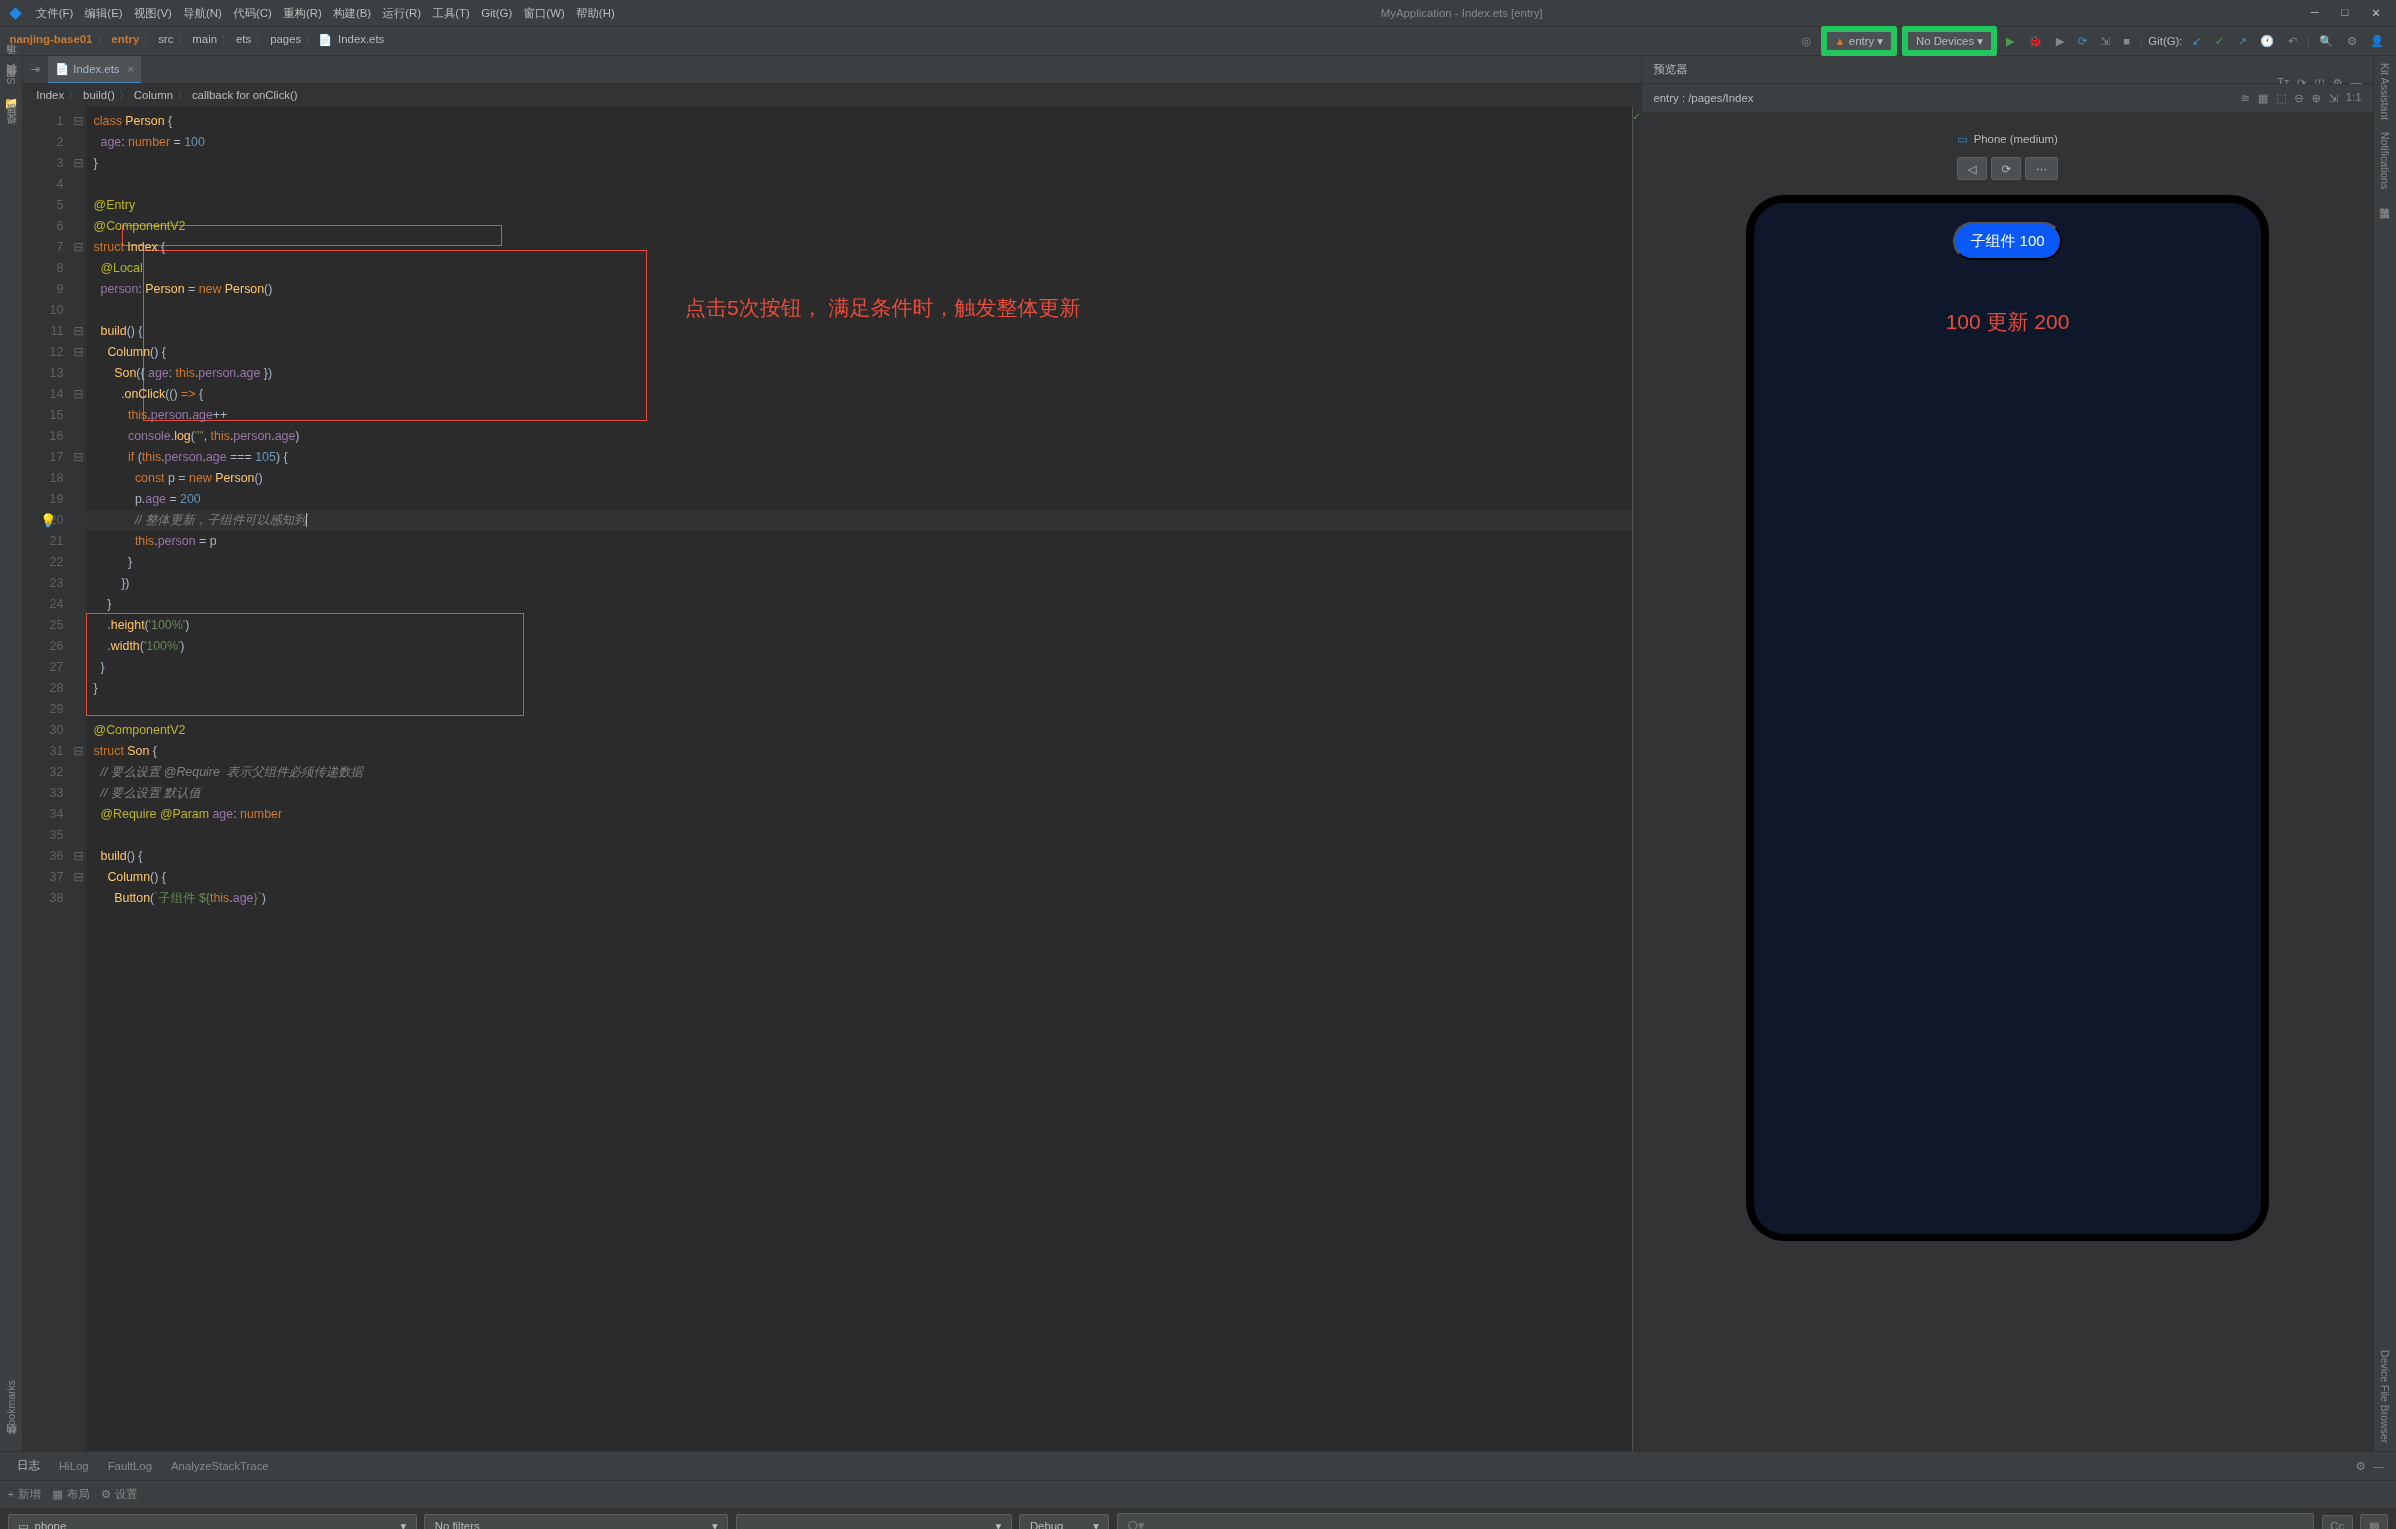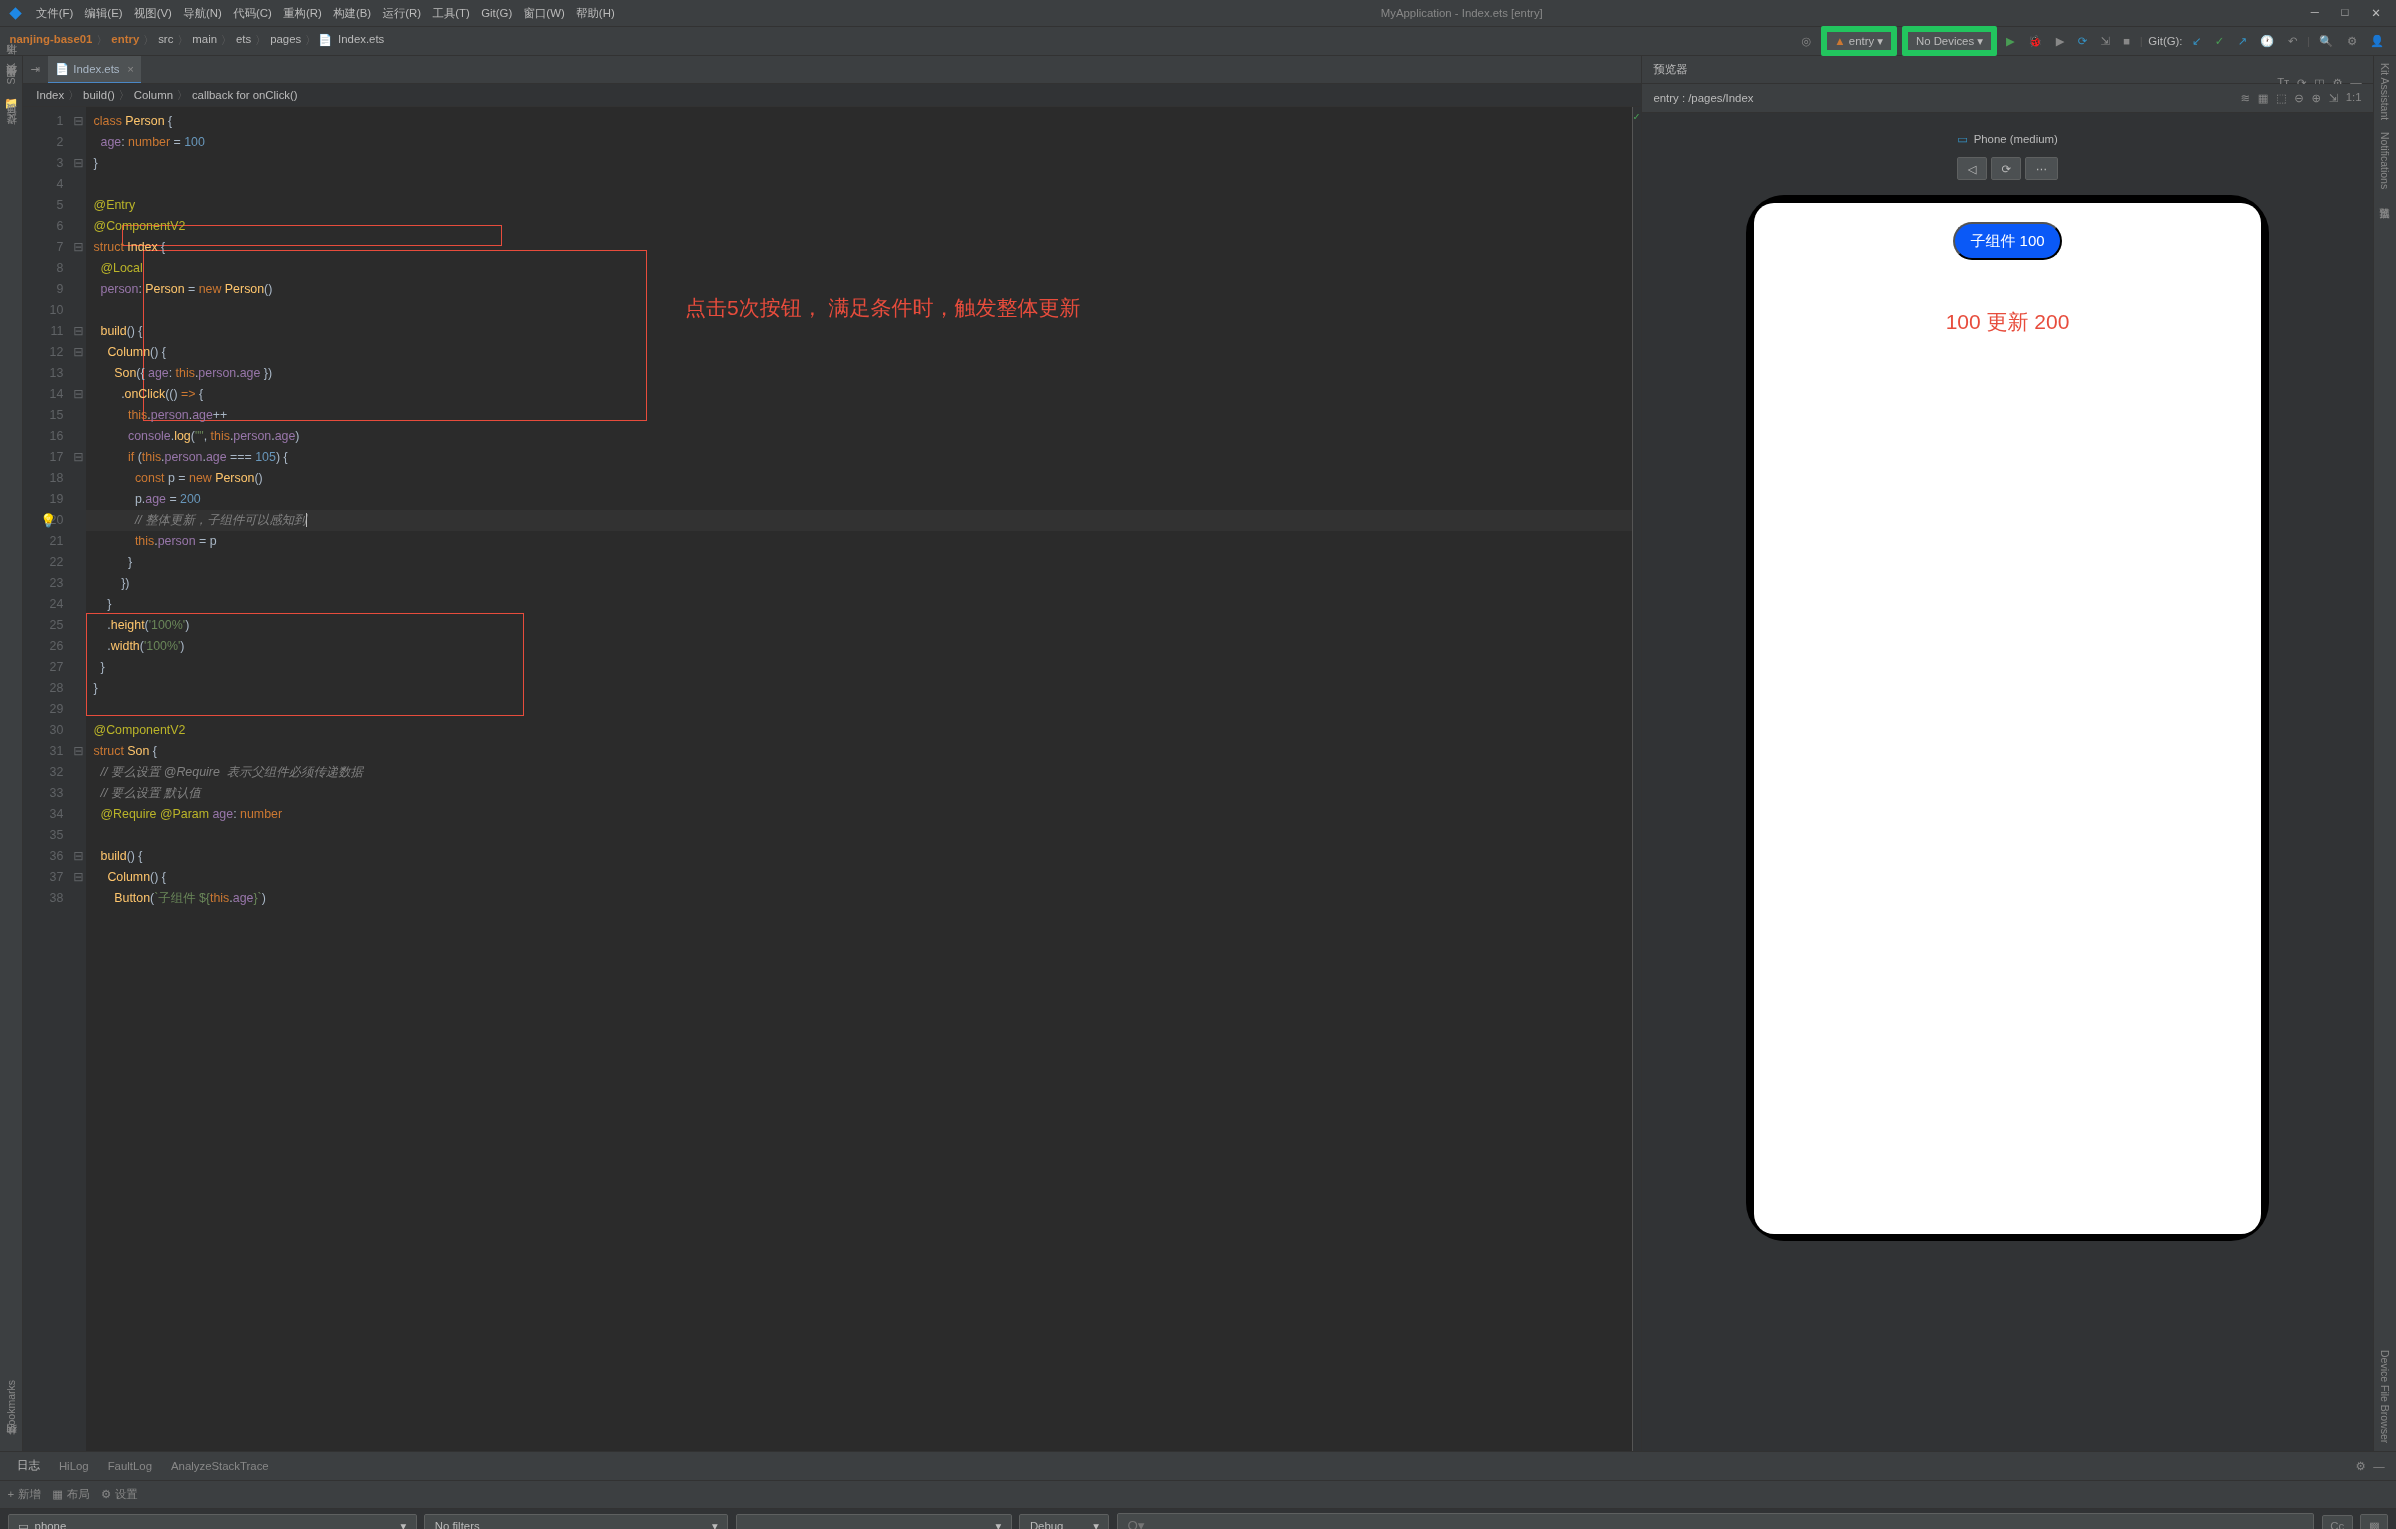--- a/index.html
+++ b/index.html
@@ -75,21 +75,21 @@
     .preview-path { height: 28.5px; background: #3c3f41; display: flex; align-items: center; padding: 0 11.4px; border-bottom: 1px solid #323232; }
     .preview-path .path { color: #bbb; }
     .preview-path .tools { margin-left: auto; display: flex; gap: 7.6px; color: #888; }
     .preview-path .tools span { cursor: pointer; }
     .preview-body { flex: 1; padding: 19px; display: flex; flex-direction: column; align-items: center; overflow: auto; }
     .device-label { display: flex; align-items: center; gap: 5.7px; color: #bbb; margin-bottom: 11.4px; }
     .device-label .device-icon { color: #3592c4; }
     .device-controls { display: flex; gap: 3.8px; margin-bottom: 15px; }
     .device-controls .ctrl { background: #4c5052; border: 1px solid #5e6060; padding: 3.8px 9.5px; border-radius: 1.9px; cursor: pointer; color: #bbb; }
     .phone-frame { width: 523px; height: 1046px; background: #000; border-radius: 38px; padding: 7.6px; }
-    .phone-screen { width: 100%; height: 100%; background: #ffffff; border-radius: 20px; padding: 19px 9.5px; position: relative; overflow: hidden; }
+    .phone-screen { width: 100%; height: 100%; background: #0f172a; border-radius: 30px; padding: 19px 9.5px; position: relative; overflow: hidden; }
     .phone-screen .blue-btn { background: #0a59f7; color: #fff; padding: 7.6px 15px; border-radius: 19px; margin: 0 auto; display: block; width: fit-content; font-size: 15px; }
     .phone-screen .red-text { color: #e74c3c; text-align: center; margin-top: 48px; font-size: 21px; }
     
     .right-sidebar { width: 23px; background: #3c3f41; display: flex; flex-direction: column; align-items: center; padding: 7.6px 0; gap: 11.4px; border-left: 1px solid #323232; }
     .right-sidebar .sidebar-label { writing-mode: vertical-rl; color: #888; cursor: pointer; font-size: 10.5px; }
     
     .bottom-tabs { height: 28.5px; background: #3c3f41; display: flex; align-items: center; padding: 0 7.6px; border-top: 1px solid #323232; }
     .bottom-tabs .tab-item { padding: 0 9.5px; color: #888; cursor: pointer; }
     .bottom-tabs .tab-item.active { color: #bbb; }
     .bottom-tabs .spacer { flex: 1; }

